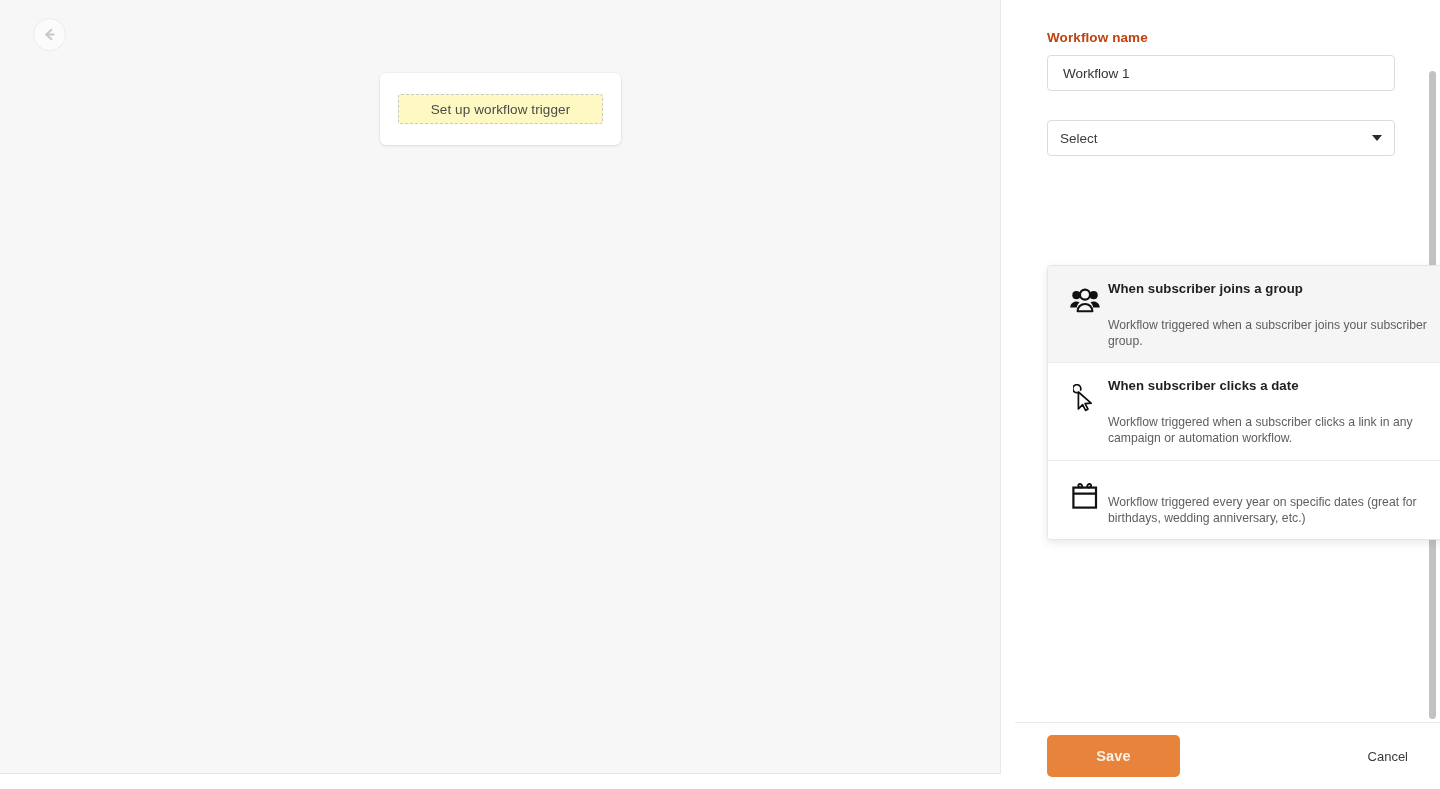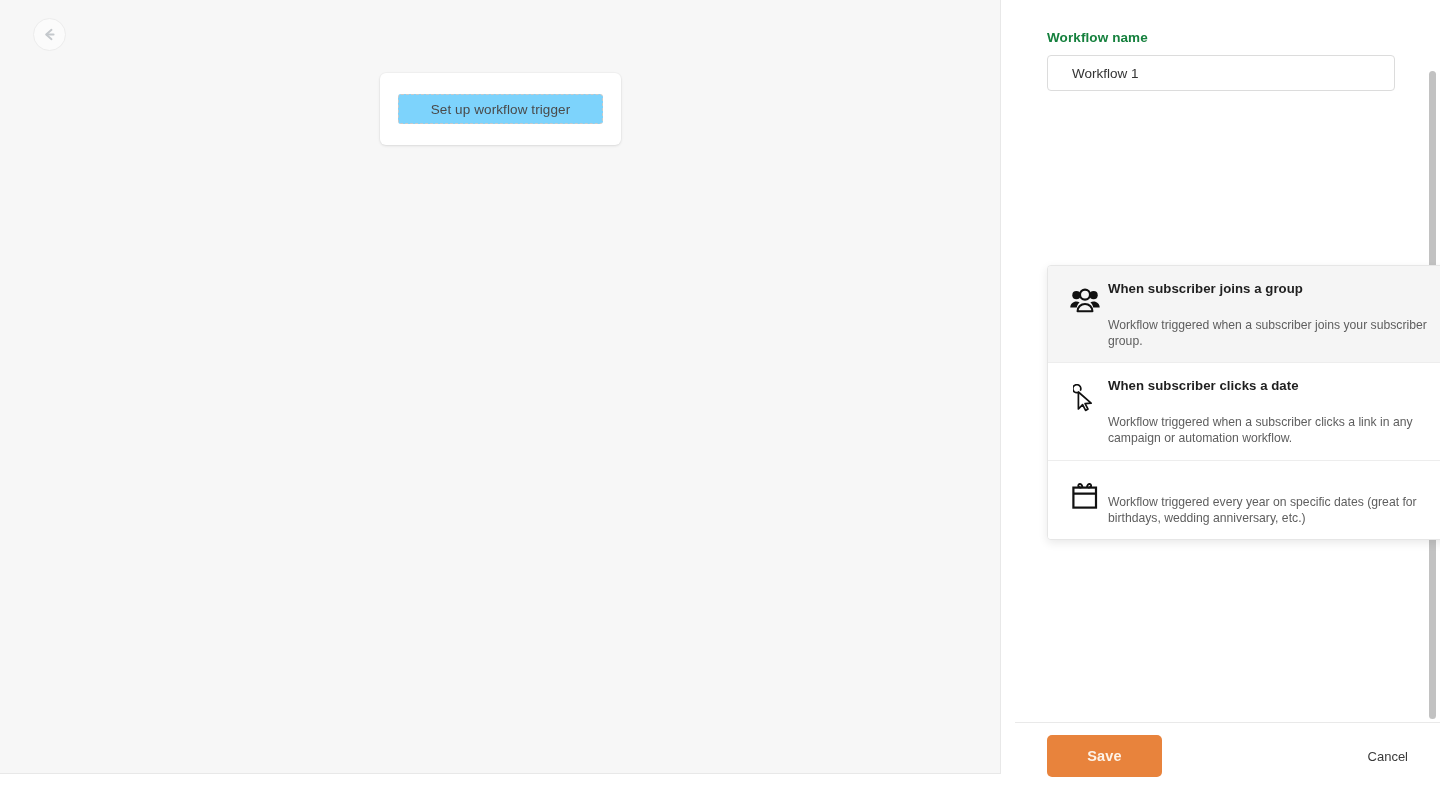--- a/index.html
+++ b/index.html
@@ -64,21 +64,21 @@
     height: 30px;
     border: 1px dashed #c9c9c9;
     border-radius: 3px;
     display: flex;
     align-items: center;
     justify-content: center;
     font-size: 13.5px;
     color: #4a4a4a;
     letter-spacing: 0.1px;
     cursor: pointer;
-    background: #7dd3fc;
+    background: #fef9c3;
   }
 
   
   .panel {
     position: absolute;
     left: 1015px; top: 0;
     width: 425px;
     height: 789px;
     background: #ffffff;
     display: flex;
@@ -112,35 +112,35 @@
   .panel-body {
     position: relative;
     flex: 1 1 auto;
     overflow: hidden;
     padding: 30px 32px 0 32px;
   }
 
   .field-label {
     font-size: 13.5px;
     font-weight: bold;
-    color: #15803d;
+    color: #c2410c;
     letter-spacing: 0.1px;
     margin-bottom: 10px;
   }
 
   .text-input {
     width: 348px;
     height: 36px;
     border: 1px solid #dcdcdc;
     border-radius: 4px;
     background: #ffffff;
     font-family: "Liberation Sans", sans-serif;
     font-size: 13.5px;
     color: #333333;
-    padding: 0 24px;
+    padding: 0 15px;
     outline: none;
   }
   .text-input::placeholder { color: #9a9a9a; }
 
   .spacer-30 { height: 29px; }
 
   .select-control {
     position: relative;
     width: 348px;
     height: 36px;
@@ -222,21 +222,21 @@
     flex: 0 0 67px;
     height: 67px;
     border-top: 1px solid #e9e9e9;
     display: flex;
     align-items: center;
     padding: 0 32px;
     background: #ffffff;
   }
 
   .save-button {
-    width: 115px;
+    width: 133px;
     height: 42px;
     background: #e8833c;
     color: #fdf3e8;
     border: none;
     border-radius: 5px;
     font-family: "Liberation Sans", sans-serif;
     font-size: 14.5px;
     font-weight: bold;
     cursor: pointer;
     letter-spacing: 0.2px;
@@ -297,20 +297,24 @@
 
     <div class="panel-body">
 
       <div class="field-label">Workflow name</div>
 
       <input class="text-input" type="text" value="Workflow 1" style="">
 
       <div class="spacer-30"></div>
 
 
+      <div class="select-control">
+        <span class="select-value">Select</span>
+        <span class="select-caret"></span>
+      </div>
 
       
       <div class="dropdown" id="trigger-dropdown">
           <div class="dd-item highlighted">
             <div class="dd-icon">
               <svg width="30" height="26" viewBox="0 0 30 26" aria-hidden="true">
                 <circle cx="6.4" cy="8.2" r="4.1" fill="#111"></circle>
                 <path d="M0.3 20.5c0-3.5 2.8-5.9 6.1-5.9 1.2 0 2.3.3 3.2.8-1.6 1.3-2.6 3.2-2.8 5.1z" fill="#111"></path>
                 <circle cx="23.6" cy="8.2" r="4.1" fill="#111"></circle>
                 <path d="M29.7 20.5c0-3.5-2.8-5.9-6.1-5.9-1.2 0-2.3.3-3.2.8 1.6 1.3 2.6 3.2 2.8 5.1z" fill="#111"></path>

